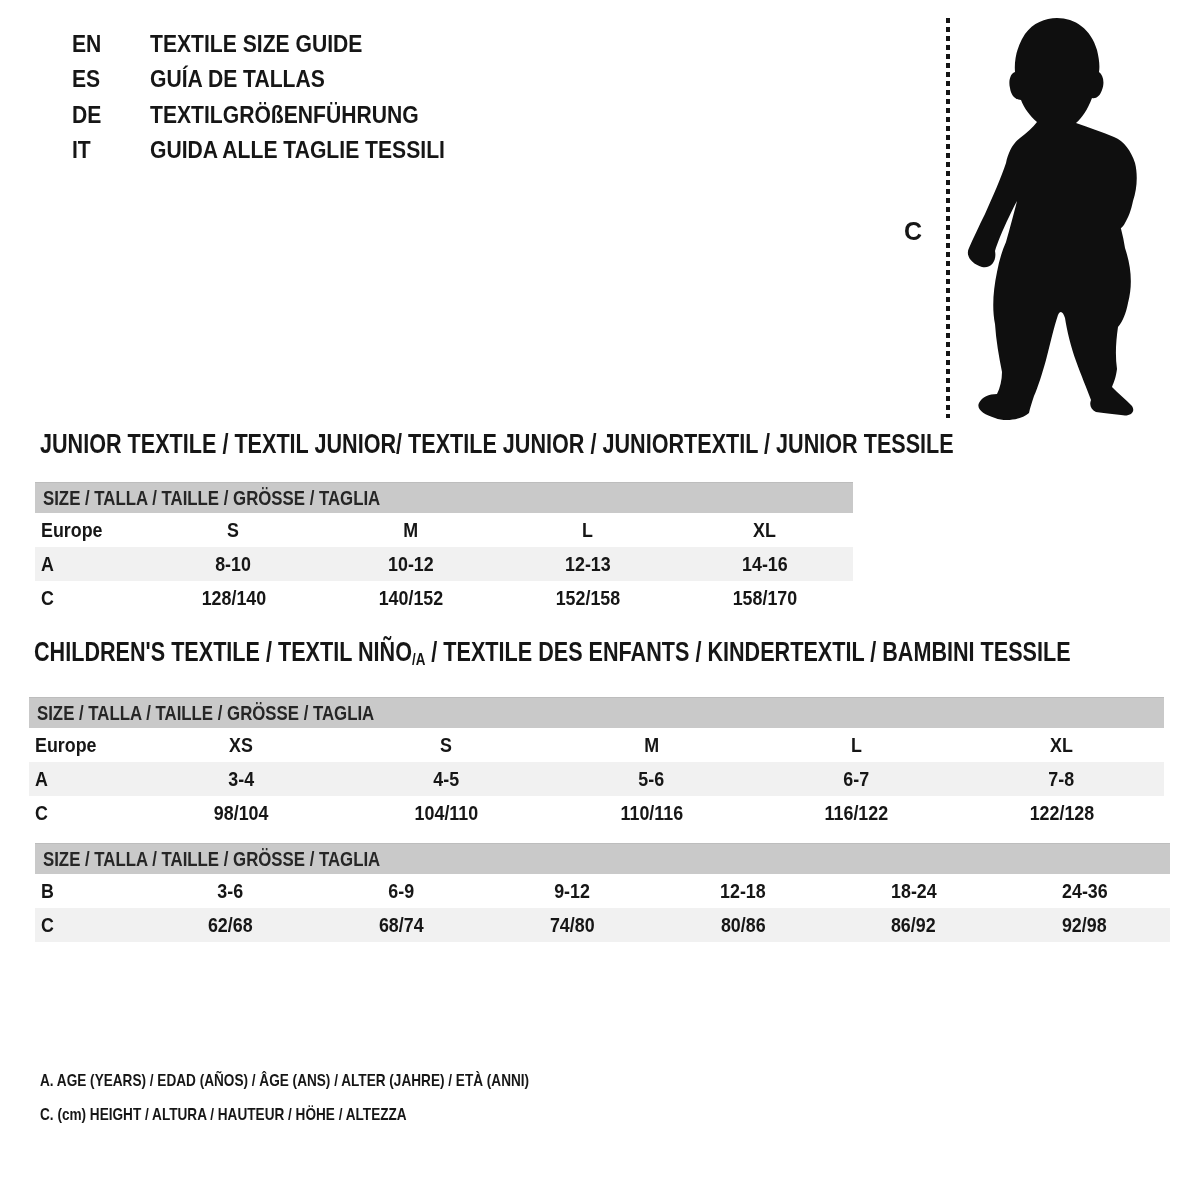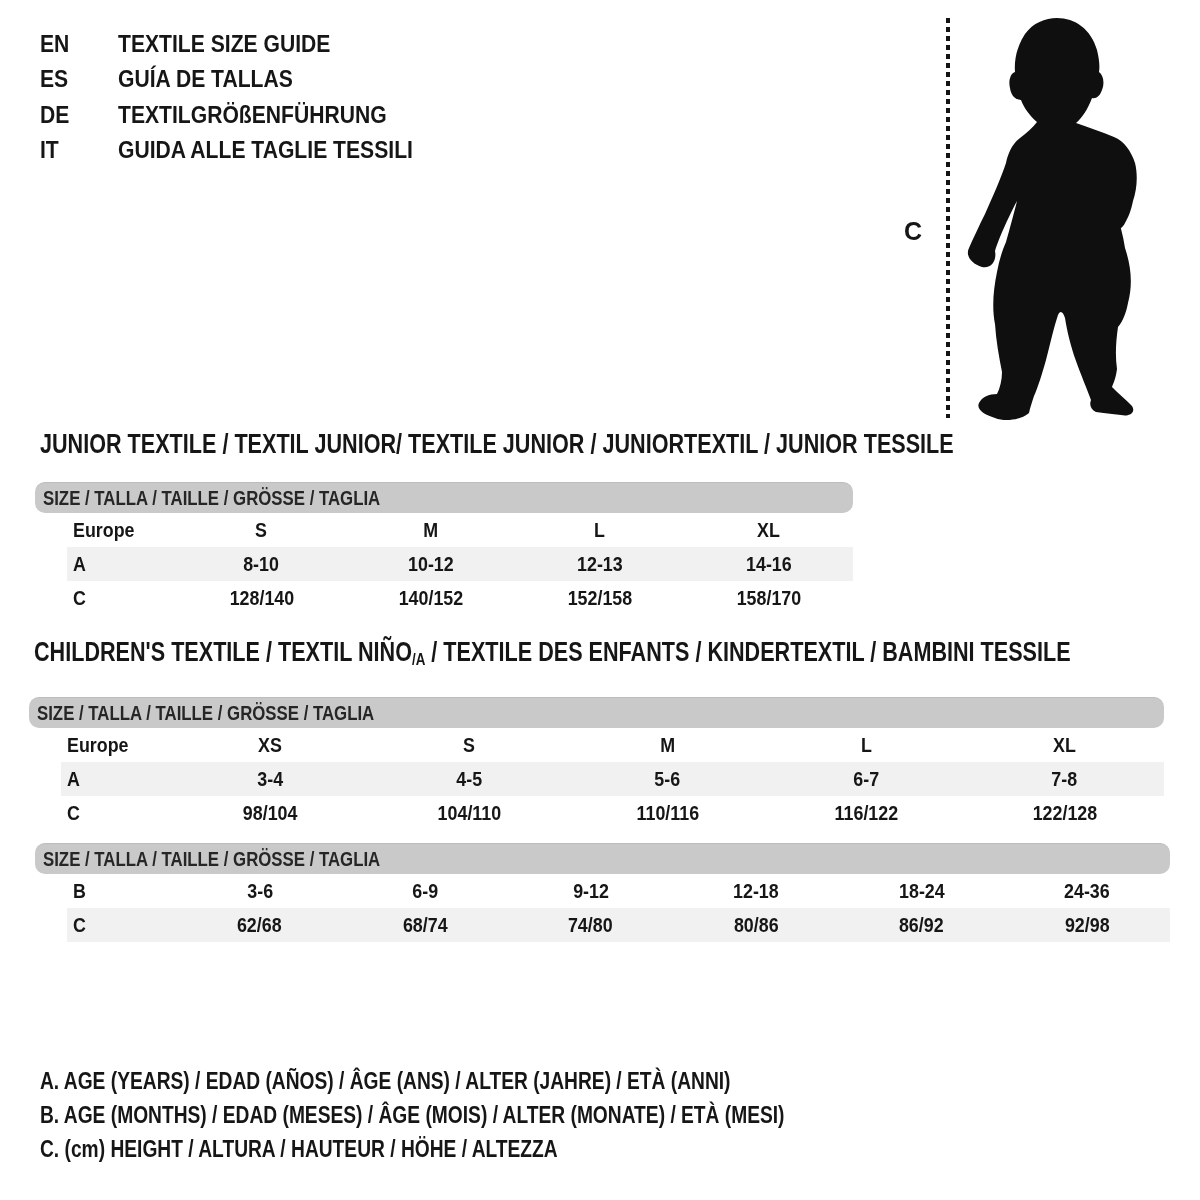--- a/index.html
+++ b/index.html
@@ -12,21 +12,21 @@
   
   .cx-l80, .cx-l85, .cx-l88, .cx-c85 { display:inline-block; white-space:nowrap; }
   .cx-l80 { transform:scaleX(.80); transform-origin:0 50%; }
   .cx-l85 { transform:scaleX(.85); transform-origin:0 50%; }
   .cx-l88 { transform:scaleX(.88); transform-origin:0 50%; }
   .cx-c85 { transform:scaleX(.85); transform-origin:50% 50%; }
 
   
   .lang-block { position:absolute; left:40px; top:26px; }
   .lang-row { display:flex; height:35.5px; align-items:center; font-size:24px; }
-  .lang-code { width:78px; }
+  .lang-code { width:78px;margin-left:32px; }
 
   
   .measure-line {
     position:absolute; left:946px; top:18px; width:4px; height:400px;
     background:repeating-linear-gradient(to bottom, #141414 0 5px, transparent 5px 9px);
   }
   .measure-label { position:absolute; left:904px; top:217px; font-size:25px; }
   .silhouette { position:absolute; left:955px; top:10px; width:240px; height:420px; }
 
   
@@ -36,30 +36,30 @@
   #section-babies   { left:35px; top:843px; width:1135px; }
   .section-title { margin:0 0 25px 5px; font-size:27px; }
   .title-line { line-height:25px; transform:scaleX(.80); transform-origin:0 50%; white-space:nowrap; }
   #section-babies .section-title { margin-bottom:5px; }
   #section-babies .title-line { line-height:40px; }
   .sub { font-size:.62em; vertical-align:-.22em; }
 
   .size-bar {
     height:31px; background:#c9c9c9; border-top:1px solid #bdbdbd;
     display:flex; align-items:center; padding-left:8px;
-    font-size:21px; color:#262626;border-radius:10px;
+    font-size:21px; color:#262626;
   }
-  .trow { display:flex; height:34px; align-items:center; font-size:21px;margin-left:32px; }
+  .trow { display:flex; height:34px; align-items:center; font-size:21px; }
   .trow.shaded { background:#f1f1f1; }
   .tlabel { flex:0 0 110px; padding-left:6px; }
   .tcell { flex:1 1 0; text-align:center; }
 
   
   .legend { position:absolute; left:40px; top:1064px; }
-  .legend-line { font-size:24px; line-height:34px; }
+  .legend-line { font-size:17px; line-height:34px; }
 </style>
 </head>
 <body>
 
 <div class="page">
 
   <div class="lang-block">
     <div class="lang-row">
       <span class="lang-code"><span class="cx-l88">EN</span></span>
       <span><span class="cx-l88">TEXTILE SIZE GUIDE</span></span>
@@ -201,20 +201,17 @@
           <span class="tcell"><span class="cx-c85">92/98</span></span>
         </div>
       </div>
   </div>
 
   <div class="legend">
     <div class="legend-line">
       <span class="cx-l80">A. AGE (YEARS) / EDAD (AÑOS) / ÂGE (ANS) / ALTER (JAHRE) / ETÀ (ANNI)</span>
     </div>
     <div class="legend-line">
-      <span class="cx-l80">B. AGE (MONTHS) / EDAD (MESES) / ÂGE (MOIS) / ALTER (MONATE) / ETÀ (MESI)</span>
-    </div>
-    <div class="legend-line">
       <span class="cx-l80">C. (cm) HEIGHT / ALTURA / HAUTEUR / HÖHE / ALTEZZA</span>
     </div>
   </div>
 
 </div>
 
 </body></html>

